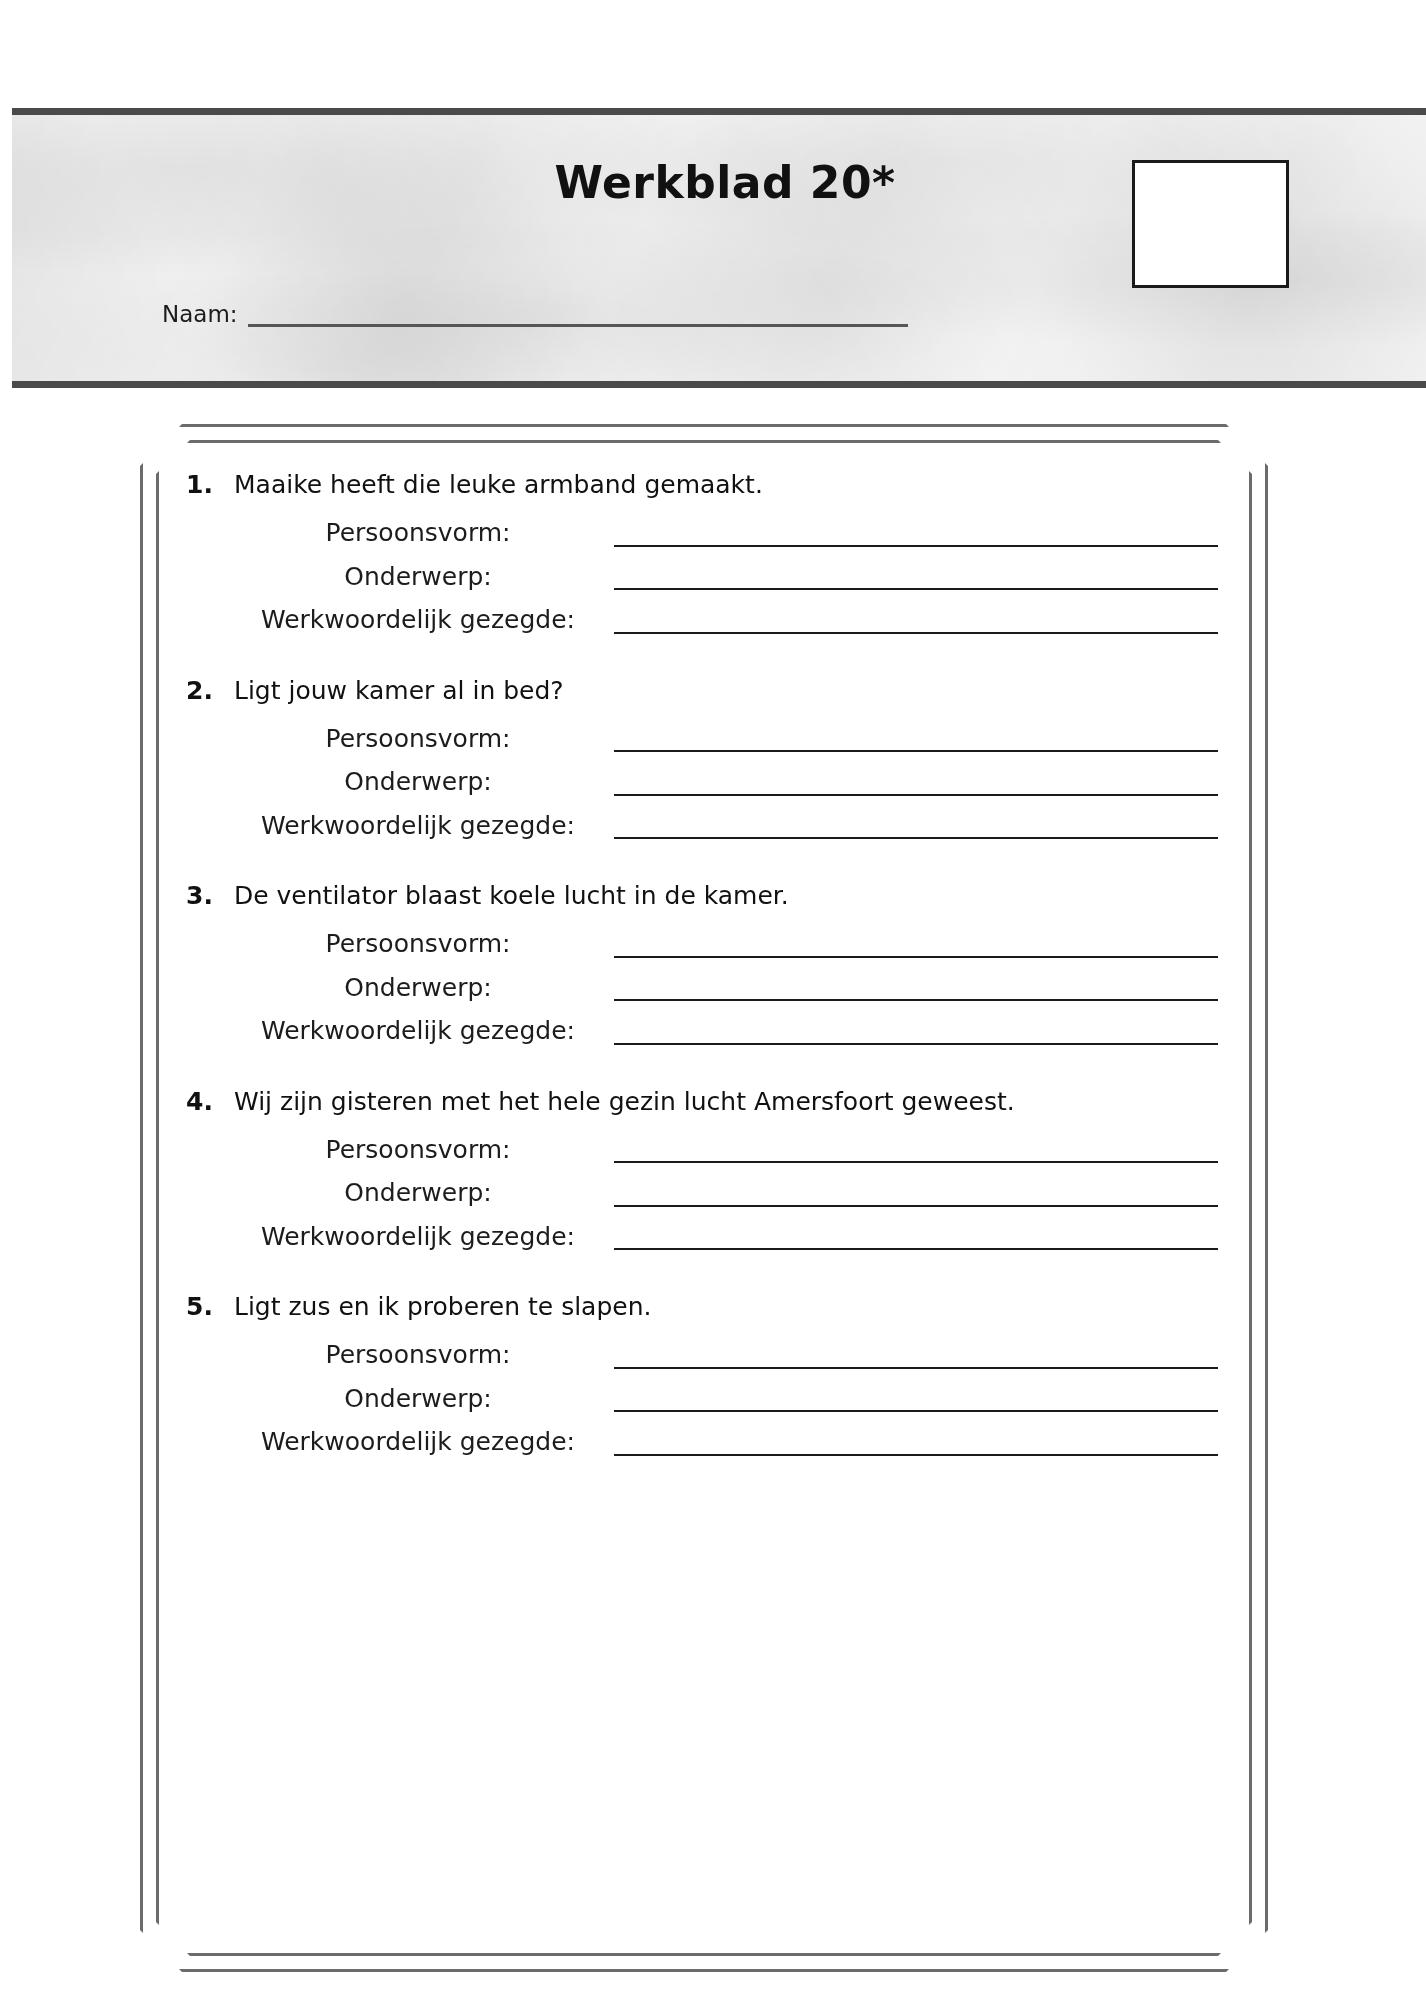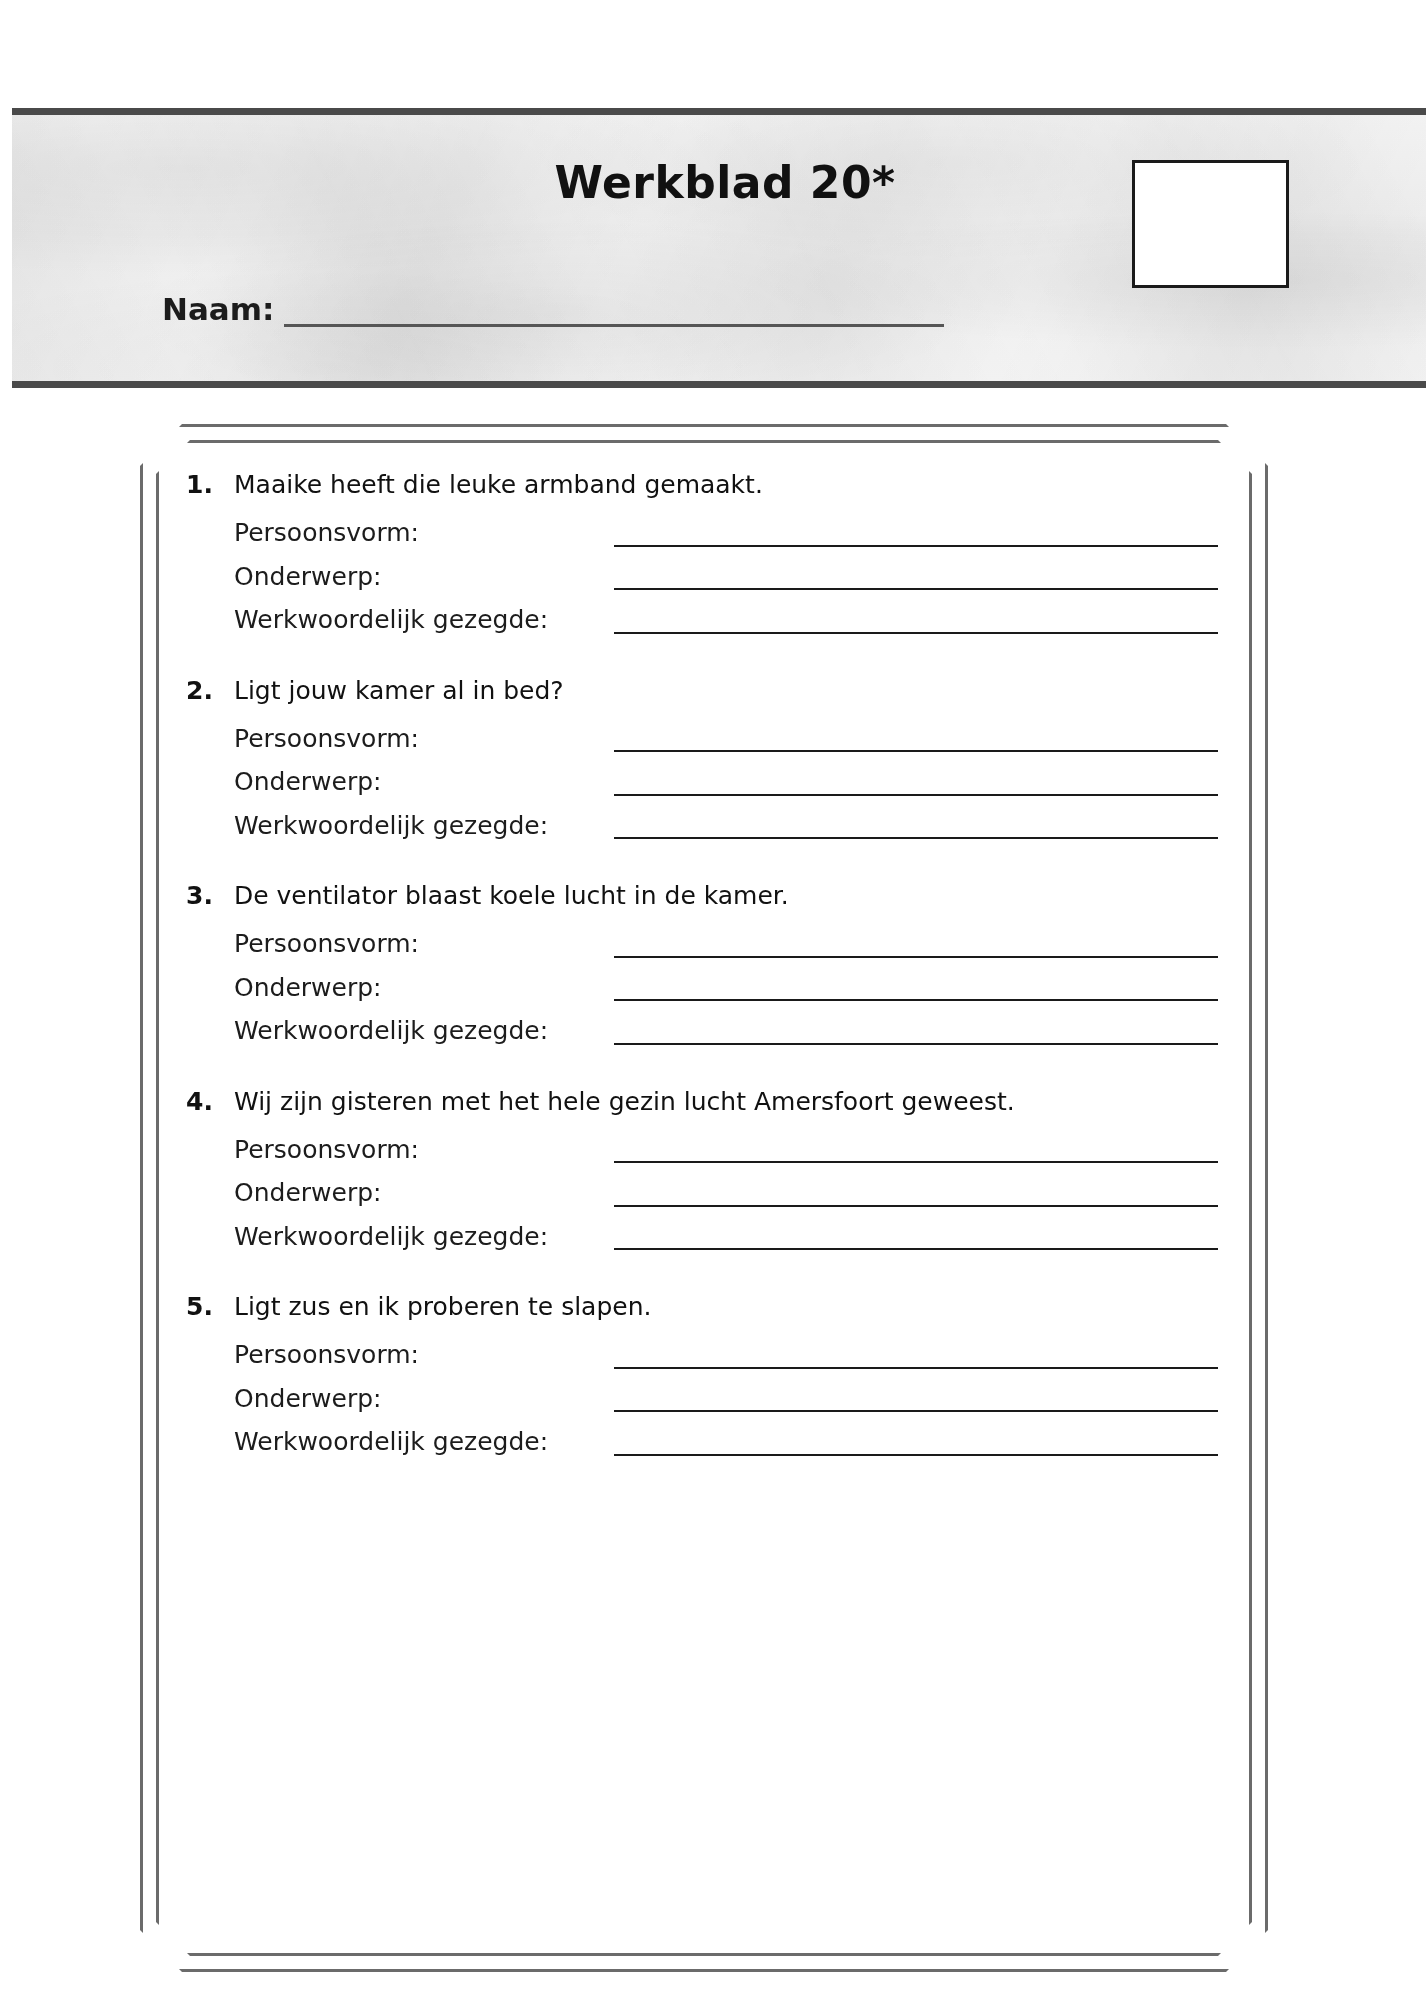--- a/index.html
+++ b/index.html
@@ -50,22 +50,22 @@
   }
 
   .name-row {
     position: absolute;
     left: 150px;
     top: 175px;
     display: flex;
     align-items: flex-end;
   }
   .name-label {
-    font-size: 31px;
-    font-weight: bold;
+    font-size: 23px;
+    font-weight: normal;
     color: #1c1c1c;
     margin-right: 10px;
   }
   .name-line {
     width: 660px;
     border-bottom: 3px solid #565656;
     height: 34px;
   }
 
   .score-box {
@@ -147,21 +147,21 @@
     align-items: flex-end;
     margin-left: 48px;
     margin-bottom: 16px;
   }
   .field-label {
     font-size: 25px;
     color: #1c1c1c;
     flex: none;
     line-height: 1.1;
   }
-  .field-label.narrow { width: 368px; }
+  .field-label.narrow { width: 368px; text-align: center; }
   .field-line {
     flex: 1;
     border-bottom: 2px solid #1a1a1a;
     height: 20px;
     margin-left: 12px;
     margin-right: 10px;
   }
 </style>
 </head>
 <body>

